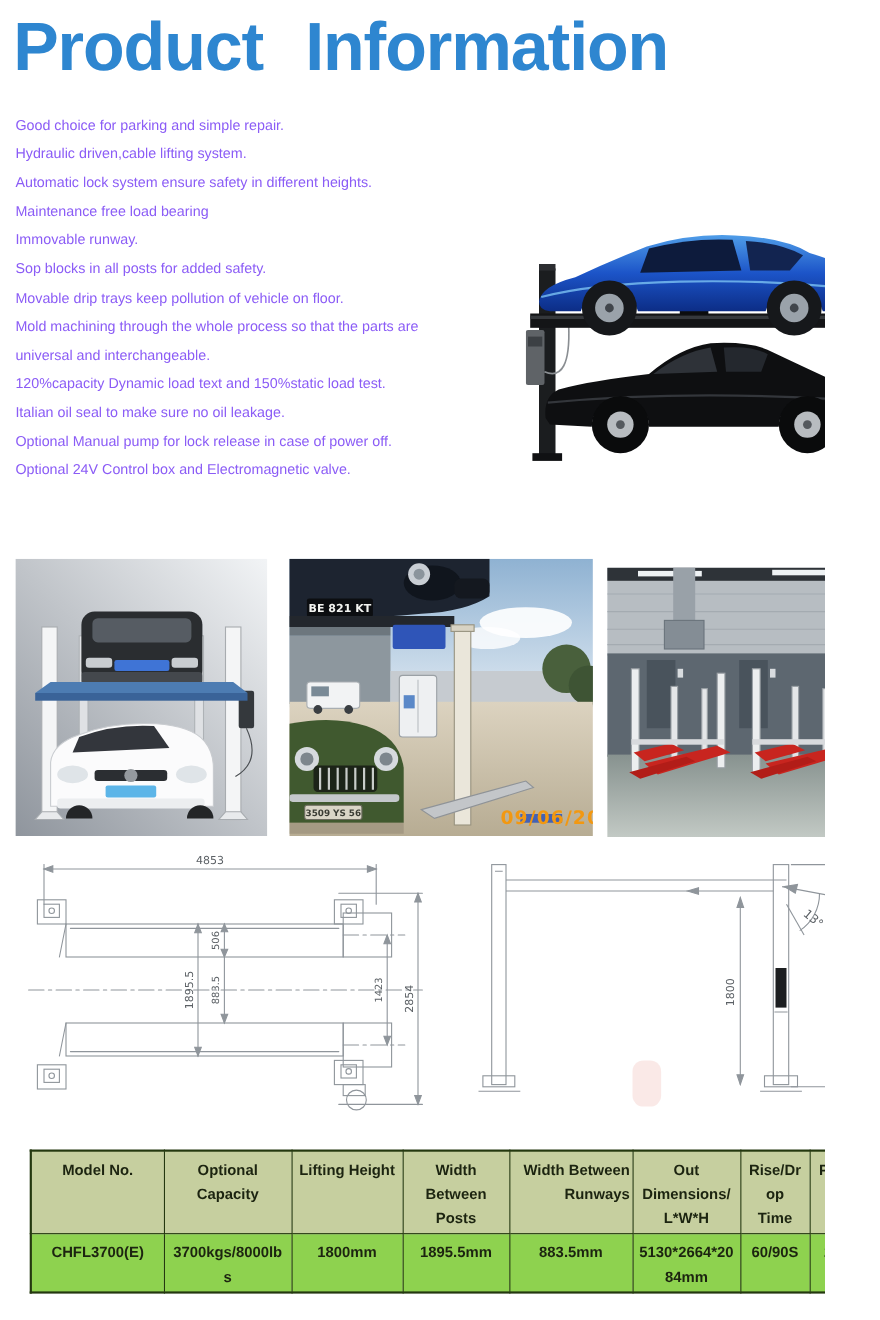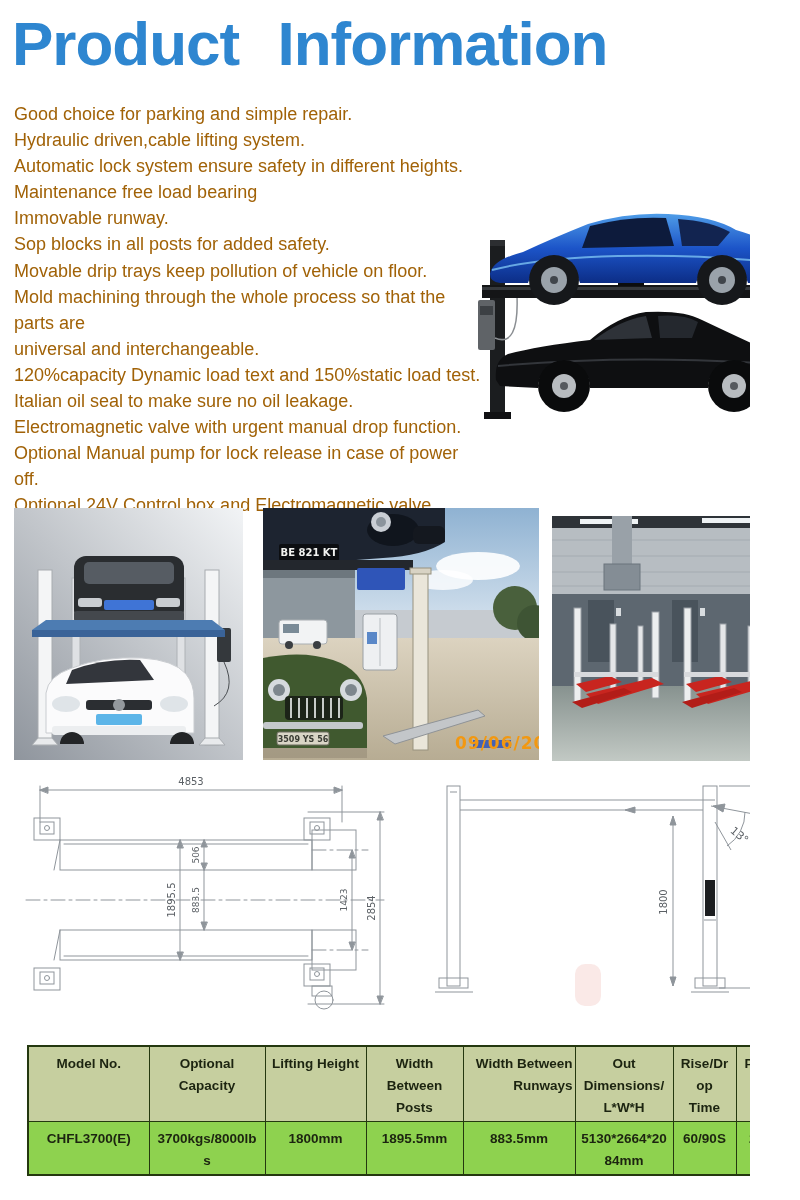--- a/index.html
+++ b/index.html
@@ -4,21 +4,21 @@
 <style>
   html,body{margin:0;padding:0;background:#fff;}
   #page{position:relative;width:750px;height:1200px;background:#fff;overflow:hidden;
         font-family:"Liberation Sans",sans-serif;color:#111;}
   .abs{position:absolute;}
   
   #title{top:0;left:12px;width:780px;height:90px;font-size:62px;font-weight:700;
          letter-spacing:-1px;word-spacing:22px;color:#2e86d0;line-height:88px;white-space:nowrap;}
   
   #features{top:101px;left:14px;width:470px;}
-  .fline{font-size:18px;line-height:26.1px;color:#a16207;}
+  .fline{font-size:13px;line-height:26.1px;color:#8b5cf6;}
   
   .ph{display:block;}
   
   #spec-table{top:1045px;left:27px;width:761px;border-collapse:collapse;table-layout:fixed;
               border:2px solid #24380f;}
   #spec-table td{border:1px solid #24380f;vertical-align:top;text-align:center;
                  font-size:13.5px;font-weight:700;color:#1c2410;padding:6px 2px 2px 2px;line-height:22px;}
   #spec-table .hrow td{background:#c6cf9f;height:64px;margin-top:39px;}
   #spec-table .drow td{background:#8ed24f;height:44px;}
   #spec-table td.al{text-align:right;padding-left:6px;}
@@ -38,21 +38,20 @@
     <div class="fline">Hydraulic driven,cable lifting system.</div>
     <div class="fline">Automatic lock system ensure safety in different heights.</div>
     <div class="fline">Maintenance free load bearing</div>
     <div class="fline">Immovable runway.</div>
     <div class="fline">Sop blocks in all posts for added safety.</div>
     <div class="fline">Movable drip trays keep pollution of vehicle on floor.</div>
     <div class="fline">Mold machining through the whole process so that the parts are</div>
     <div class="fline">universal and interchangeable.</div>
     <div class="fline">120%capacity Dynamic load text and 150%static load test.</div>
     <div class="fline">Italian oil seal to make sure no oil leakage.</div>
-    <div class="fline">Electromagnetic valve with urgent manual drop function.</div>
     <div class="fline">Optional Manual pump for lock release in case of power off.</div>
     <div class="fline">Optional 24V Control box and Electromagnetic valve.</div>
   </div>
 
   <svg class="abs ph" style="left:478px;top:188px" width="322" height="238" viewBox="0 0 322 238">
 
     <g>
       <rect x="12" y="56" width="15" height="170" fill="#1b1d1f"></rect>
       <rect x="293" y="56" width="15" height="170" fill="#1b1d1f"></rect>
       <rect x="6" y="224" width="27" height="7" fill="#101113"></rect>

